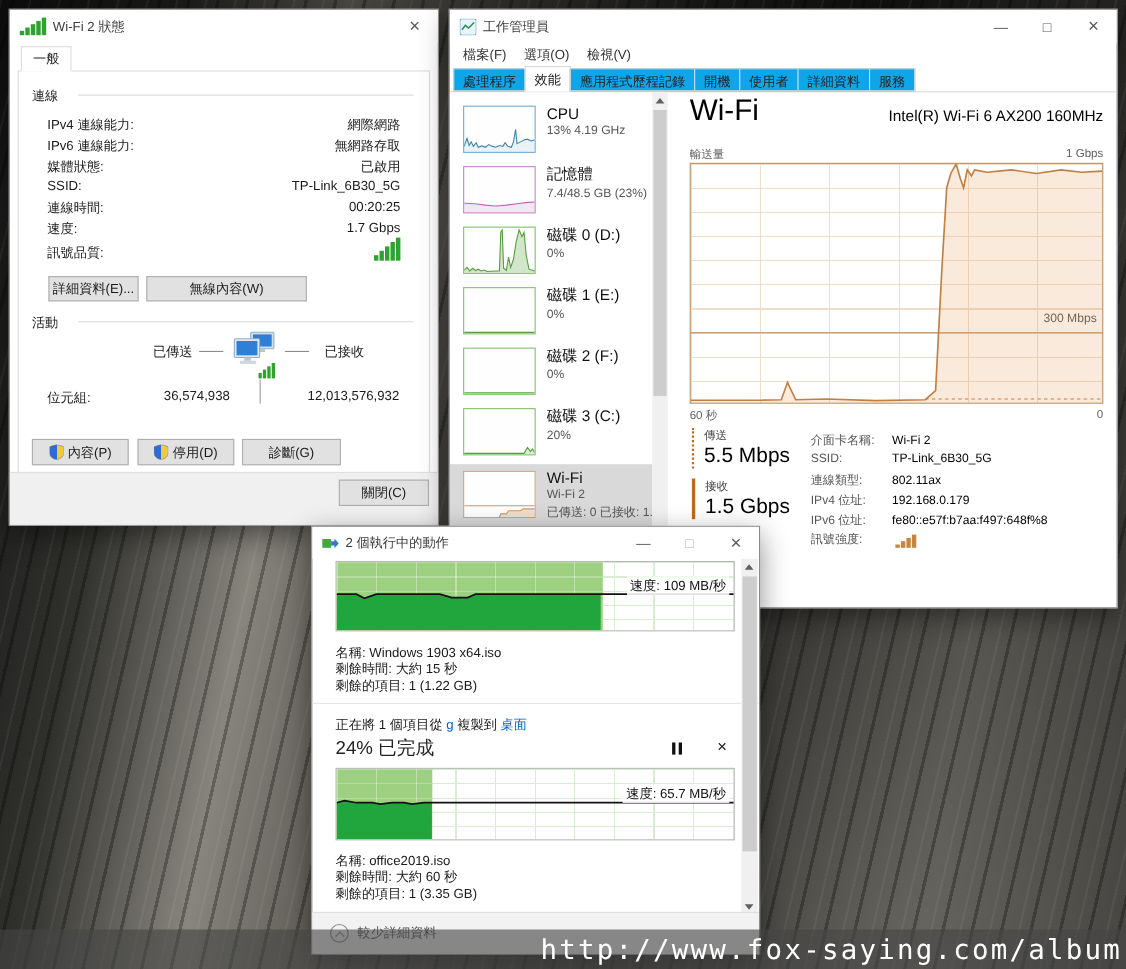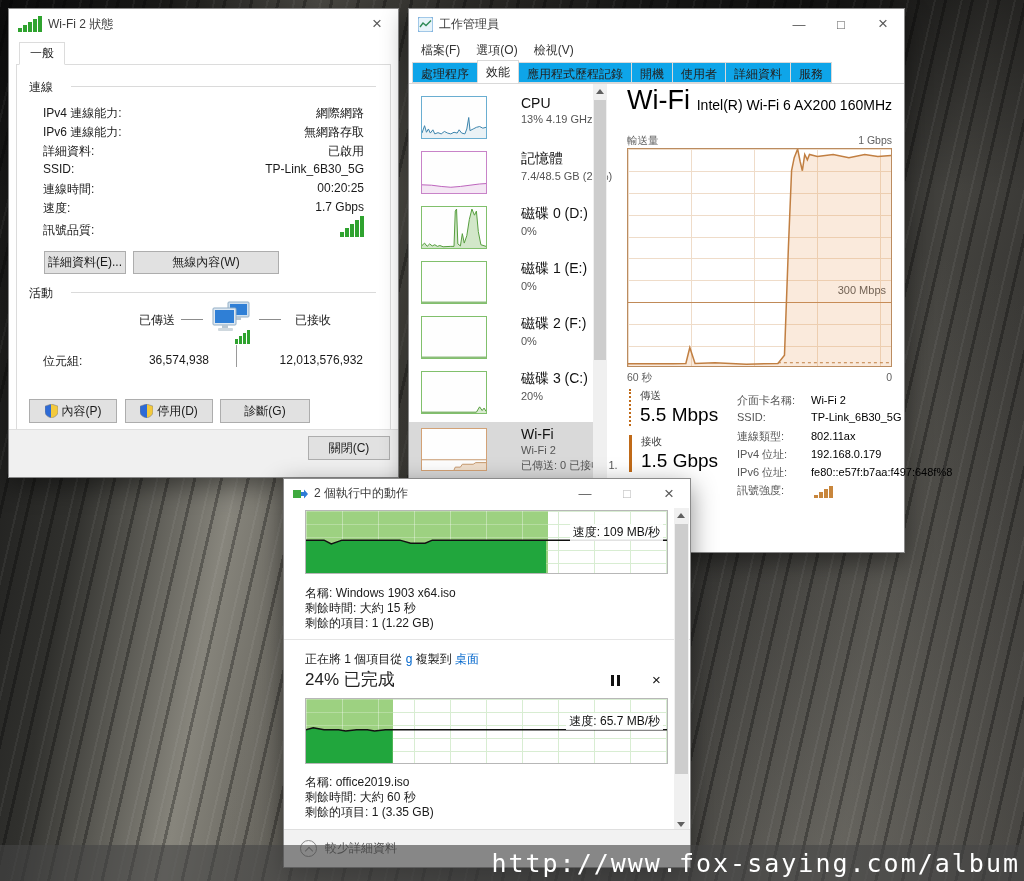--- a/index.html
+++ b/index.html
@@ -35,31 +35,31 @@
 
   
   #wifi-dialog { left:8px; top:8px; width:391px; height:470px; background:#fff; }
   #wifi-dialog .tabpage { position:absolute; left:7px; right:7px; top:55px; bottom:44px; background:#fff; border:1px solid #dcdcdc; }
   #wifi-tab { position:absolute; left:10px; top:33px; width:46px; height:23px; background:#fff; border:1px solid #dcdcdc; border-bottom:1px solid #fff; z-index:2; display:flex; align-items:center; justify-content:center; font-size:12px; }
   .wd-row-label { position:absolute; left:34px; font-size:12px; white-space:nowrap; }
   .wd-row-value { position:absolute; right:34px; font-size:12px; white-space:nowrap; text-align:right; }
   #wifi-bottom { position:absolute; left:0; right:0; bottom:0; height:48px; background:#f0f0f0; border-top:1px solid #dfdfdf;margin-top:20px; }
 
   
-  #task-manager { left:408px; top:8px; width:497px; height:545px; }
+  #task-manager { left:408px; top:8px; width:608px; height:545px; }
   #tm-menubar { position:absolute; left:0; top:30px; right:0; height:22px; display:flex; align-items:center; padding-left:4px; }
   #tm-menubar span { padding:0 8px; font-size:12px; color:#333; }
   #tm-tabrow { position:absolute; left:0; top:52px; right:0; height:23px; border-bottom:1px solid #d9d9d9; display:flex; align-items:flex-end; padding-left:3px; }
   .tm-tab { font-size:12px; color:#222; padding:3px 8px; border:1px solid #d9d9d9; background:#0ea5e9; margin-right:-1px; height:21px; white-space:nowrap; }
   .tm-tab.sel { background:#fff; border-bottom:1px solid #fff; height:23px; }
   #tm-sidebar { position:absolute; left:0; top:75px; width:198px; bottom:0; background:#fff; }
   .tm-side-item { position:absolute; left:0; width:184px; height:52px; }
   .tm-side-item.sel { background:#d9d9d9; height:70px; }
   .spark { position:absolute; left:12px; top:2px; width:66px; height:43px; background:#fefefe; border:1px solid #999; }
-  .tm-side-txt { position:absolute; left:88px; top:1px; width:96px; overflow:hidden;margin-left:24px; }
+  .tm-side-txt { position:absolute; left:88px; top:1px; width:96px; overflow:hidden; }
   .tm-side-txt .t { font-size:14px; color:#111; white-space:nowrap; }
   .tm-side-txt .s { font-size:11px; color:#555; white-space:nowrap; margin-top:2px; }
   #tm-side-scroll { position:absolute; left:184px; top:75px; width:14px; bottom:0; background:#f0f0f0; }
   .thumb { position:absolute; left:1px; right:1px; background:#cdcdcd; }
   .tri-up { width:0; height:0; border-left:4px solid transparent; border-right:4px solid transparent; border-bottom:5px solid #606060; position:absolute; left:3px; }
   .tri-down { width:0; height:0; border-left:4px solid transparent; border-right:4px solid transparent; border-top:5px solid #606060; position:absolute; left:3px; }
 
   #tm-main { position:absolute; left:210px; top:74px; right:10px; bottom:8px; }
   #tm-wifi-title { position:absolute; left:8px; top:2px; font-size:27px; font-weight:300; color:#000; }
   #tm-adapter { position:absolute; right:2px; top:14px; font-size:14px; font-weight:300; color:#000; white-space:nowrap; }
@@ -130,21 +130,21 @@
     <div id="wifi-tab">一般</div>
     <div class="tabpage"></div>
 
     <div class="lbl" style="left:20px; top:70px">連線</div>
     <div class="hline" style="left:62px; top:77px; width:305px"></div>
 
     <div class="wd-row-label" style="top:96px">IPv4 連線能力:</div>
     <div class="wd-row-value" style="top:96px">網際網路</div>
     <div class="wd-row-label" style="top:115px">IPv6 連線能力:</div>
     <div class="wd-row-value" style="top:115px">無網路存取</div>
-    <div class="wd-row-label" style="top:134px">詳細資料:</div>
+    <div class="wd-row-label" style="top:134px">媒體狀態:</div>
     <div class="wd-row-value" style="top:134px">已啟用</div>
     <div class="wd-row-label" style="top:153px">SSID:</div>
     <div class="wd-row-value" style="top:153px">TP-Link_6B30_5G</div>
     <div class="wd-row-label" style="top:172px">連線時間:</div>
     <div class="wd-row-value" style="top:172px">00:20:25</div>
     <div class="wd-row-label" style="top:191px">速度:</div>
     <div class="wd-row-value" style="top:191px">1.7 Gbps</div>
     <div class="wd-row-label" style="top:213px">訊號品質:</div>
     <span class="bars" style="position:absolute; right:34px; top:207px">
       <i style="height:5px"></i>

